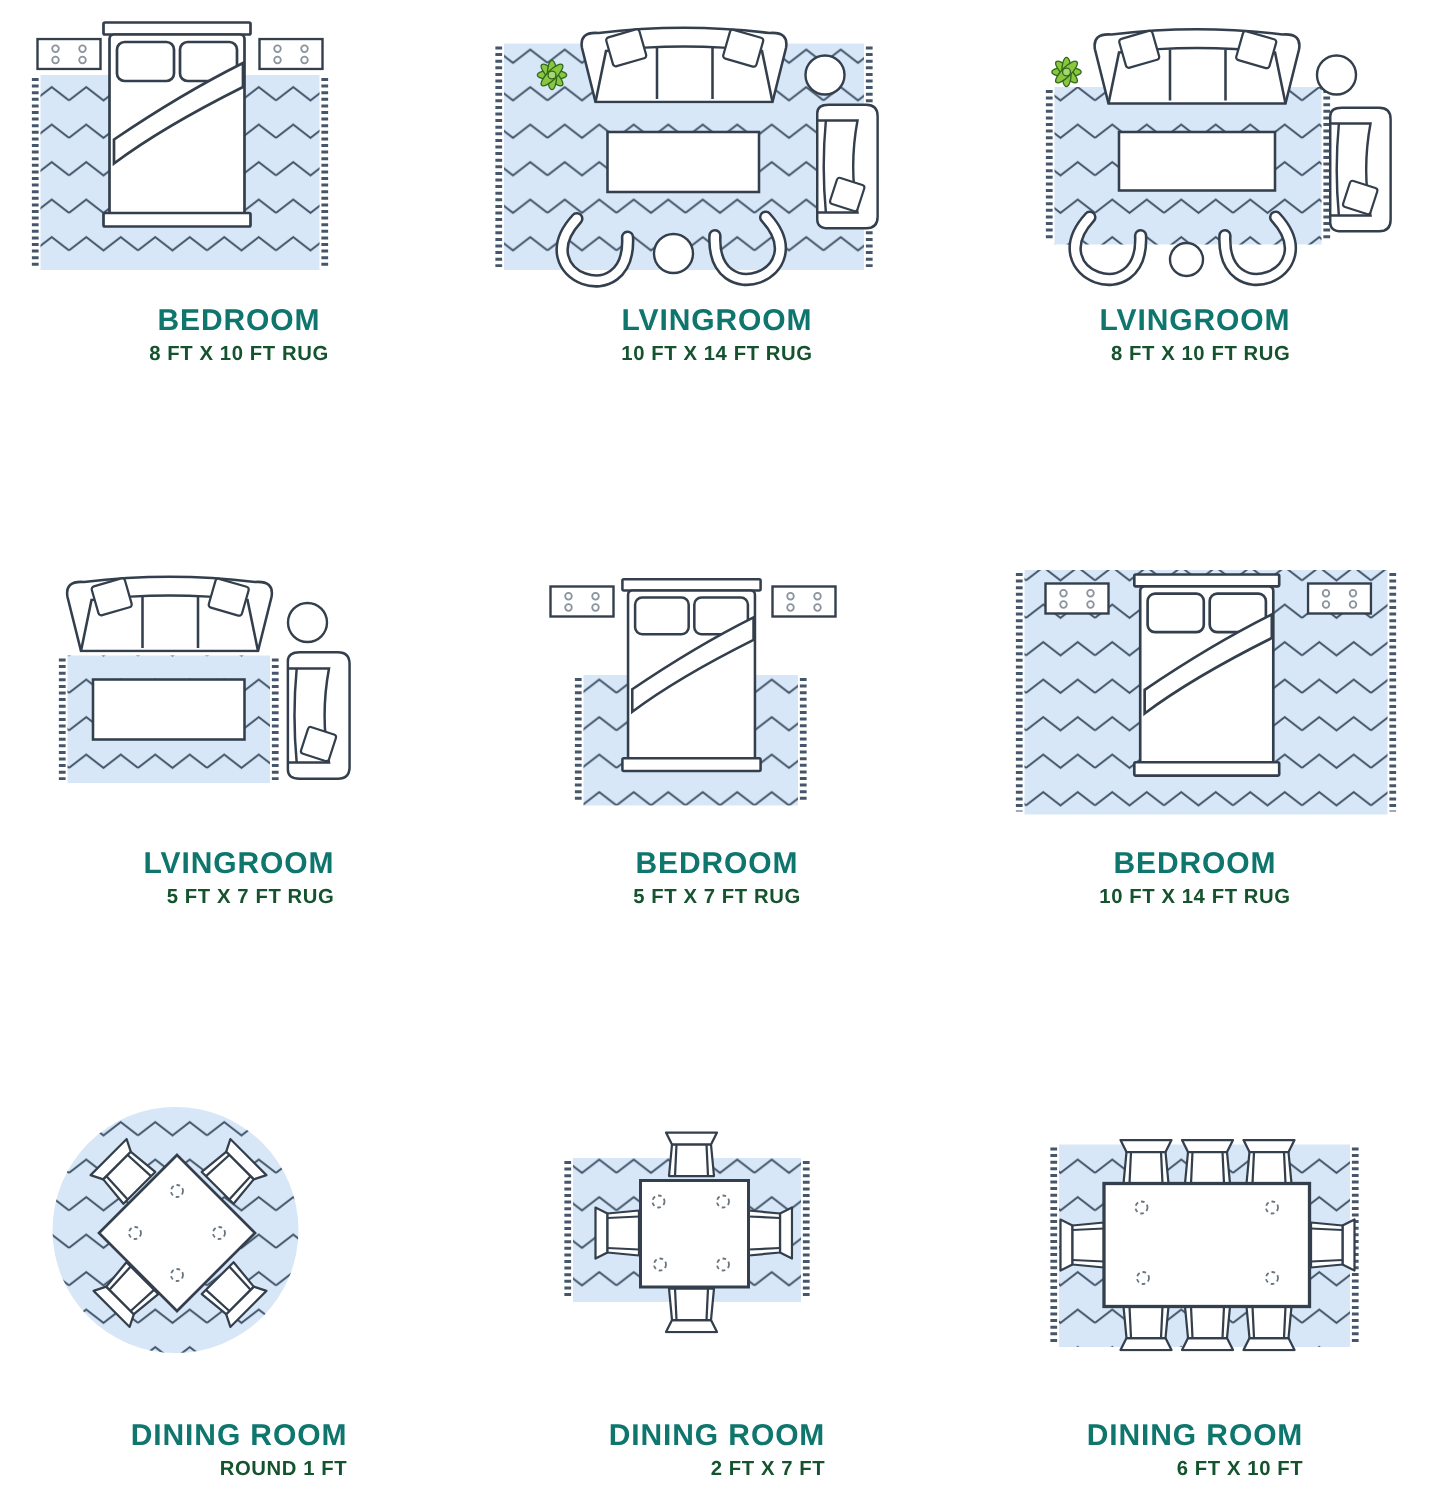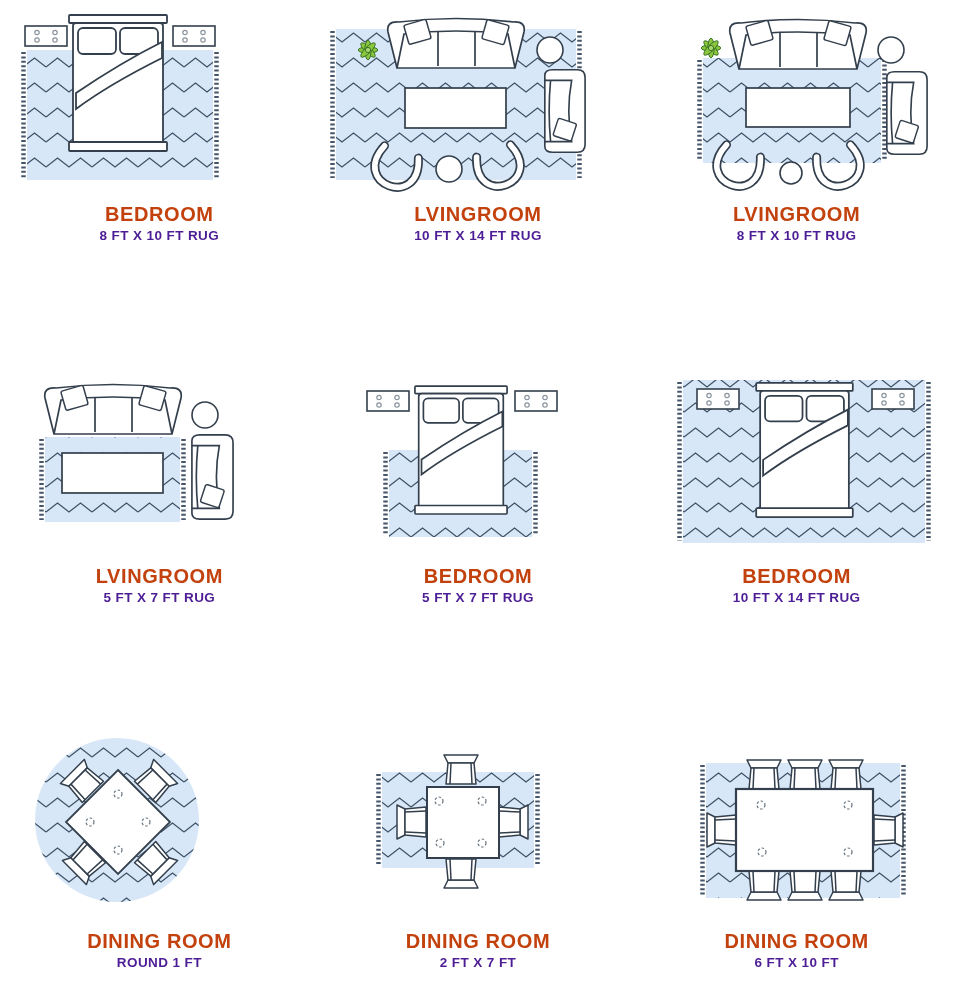--- a/index.html
+++ b/index.html
@@ -5,30 +5,30 @@
   html,body{margin:0;padding:0;background:#ffffff;}
   body{width:956px;height:990px;font-family:"Liberation Sans","DejaVu Sans",sans-serif;}
   .grid{
     width:956px;height:990px;
     display:grid;
     grid-template-columns:repeat(3,1fr);
     grid-template-rows:330px 345px 315px;
   }
   figure{margin:0;display:flex;flex-direction:column;align-items:center;}
   .row2{padding-top:40px;}
-  .row3{padding-top:40px;}
+  .row3{padding-top:40px;gap:16px;}
   figure svg{display:block;}
   .cap{text-align:center;margin-top:3px;}
   .room{
-    font-size:20px;font-weight:600;color:#c2410c;
+    font-size:20px;font-weight:600;color:#0f766e;
     letter-spacing:.6px;line-height:1.1;
   }
   .size{
-    font-size:13.5px;font-weight:700;color:#4c1d95;
-    letter-spacing:.4px;margin-top:3px;
+    font-size:13.5px;font-weight:700;color:#14532d;
+    letter-spacing:.4px;margin-top:3px;text-align:right;
   }
 </style>
 </head>
 <body>
 
 <svg width="0" height="0" style="position:absolute" aria-hidden="true">
 <defs>
   <pattern id="zigzag" width="46" height="25" patternUnits="userSpaceOnUse">
     <path d="M0 17 L11.5 8 L23 17 L34.5 8 L46 17" fill="none" stroke="#3e5166" stroke-width="1.3"></path>
   </pattern>

